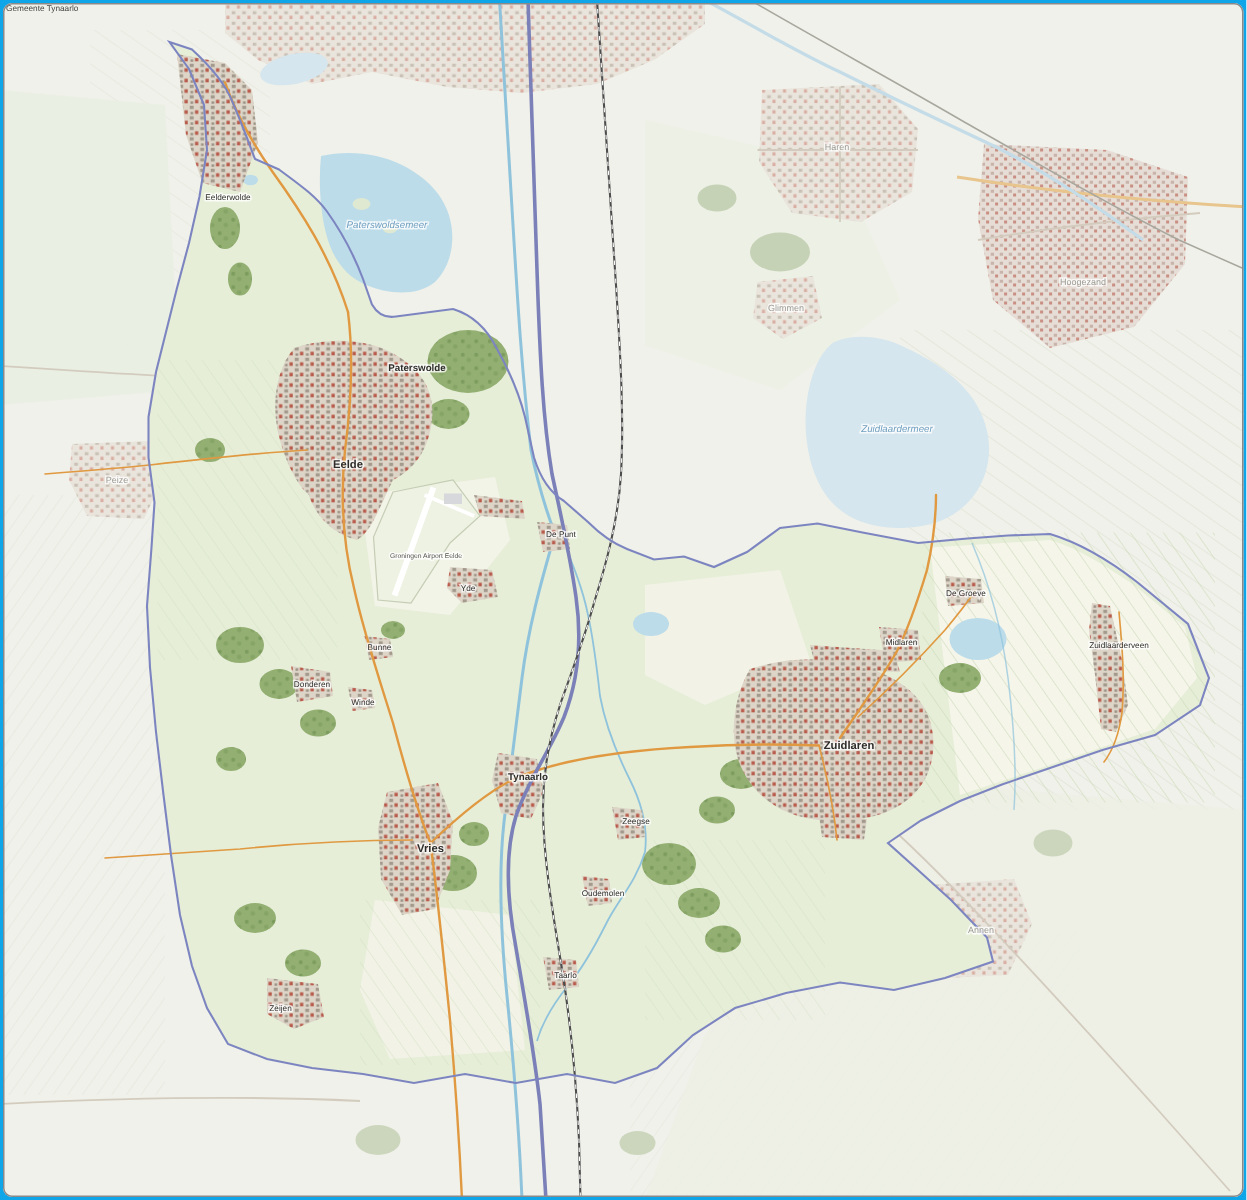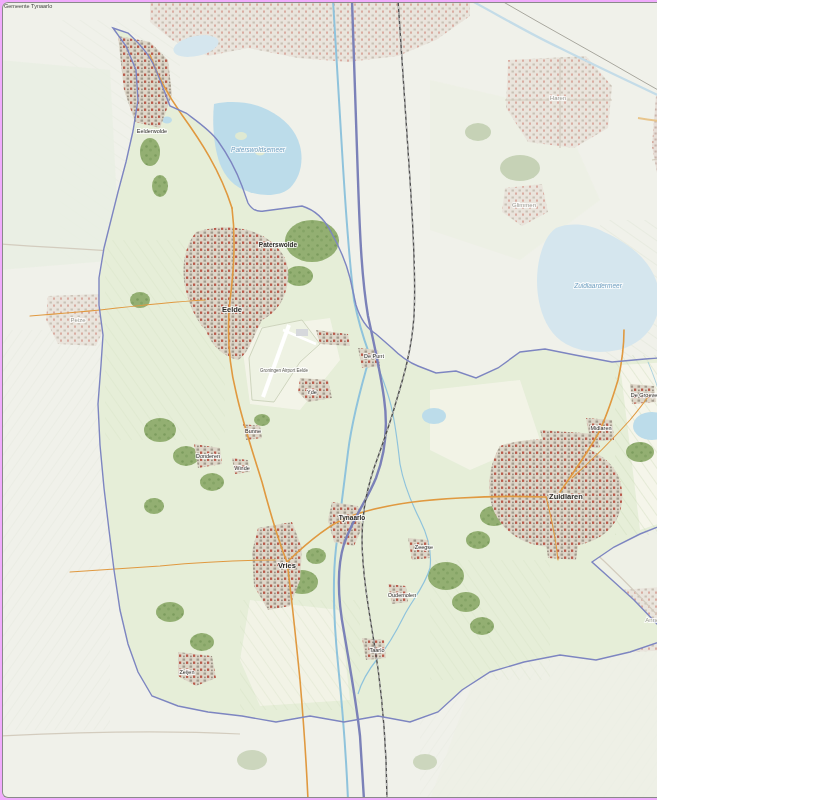--- a/index.html
+++ b/index.html
@@ -1,16 +1,16 @@
 <!DOCTYPE html>
 <html style="--outside-base: #f0f1ea; --outside-water: #d5e6ee; --municipality-fill: #e6eed8; --municipality-border: #7d85c1; --water: #bcdcea; --stream: #8fc3dc; --woods: #93af72; --field: #f6f5ec; --road-main: #e09940; --motorway: #7b81b8; --railway: #4d4d4d; --urban-base: #ddd6c8; --urban-roof: #b85a4a; --outside-urban: #e9e4dc; --label-town: #2e2d2a; --label-outside: #9b9b93; --label-water: #6f9fc0; --frame-border: #8a8a8a;"><head>
 <meta charset="utf-8">
 <style>
   html,body{margin:0;padding:0;background:#ffffff;}
-  .frame{width:657px;height:800px;position:relative;overflow:hidden;background:#f0abfc;}
+  .frame{width:831px;height:800px;position:relative;overflow:hidden;background:#0ea5e9;}
   svg{display:block;}
   text{font-family:"Liberation Sans","DejaVu Sans",sans-serif;}
   .lbl{paint-order:stroke;stroke:rgba(255,255,255,0.75);stroke-width:2px;}
   .lbl.town-large{font-size:7.5px;font-weight:bold;fill:var(--label-town);}
   .lbl.town{font-size:6.5px;font-weight:bold;fill:var(--label-town);}
   .lbl.hamlet{font-size:5.5px;fill:var(--label-town);}
   .lbl.tiny{font-size:4.5px;fill:#55544e;}
   .lbl.outside{font-size:6px;fill:var(--label-outside);}
   .lbl.water{font-size:6.5px;font-style:italic;fill:var(--label-water);}
   .title-text{font-size:5.5px;fill:#444;}

